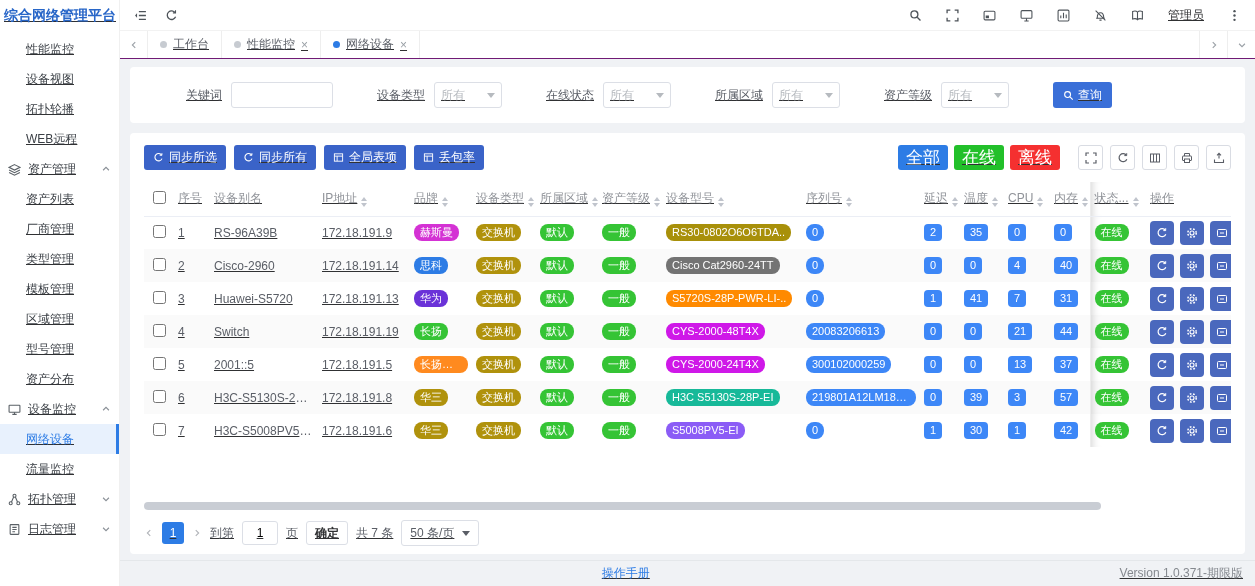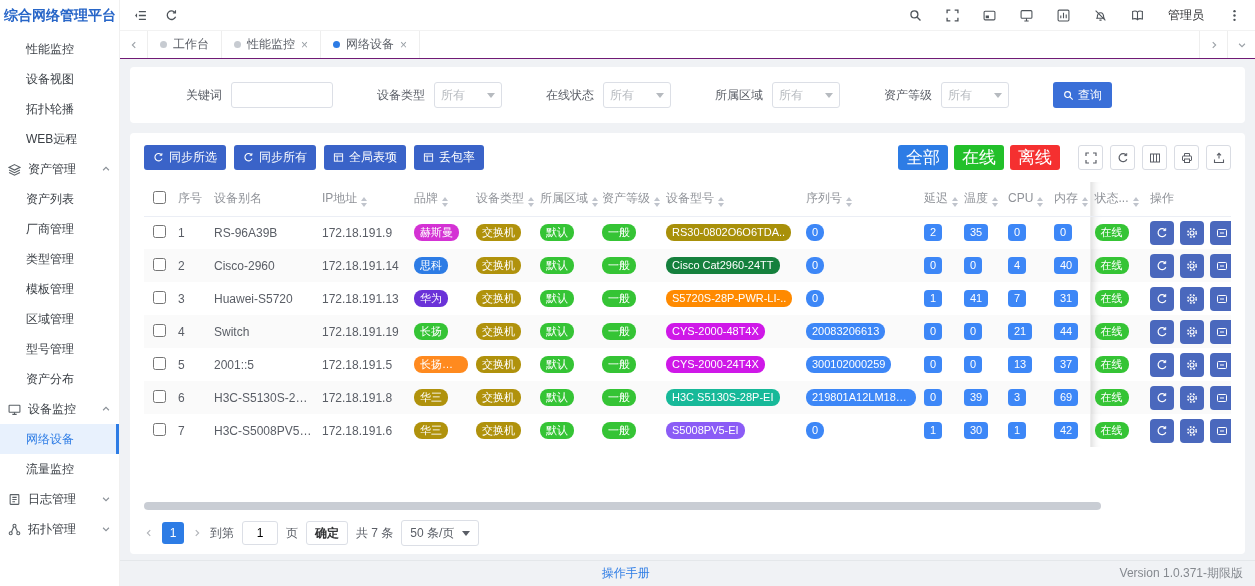--- a/index.html
+++ b/index.html
@@ -1,17 +1,17 @@
 <!DOCTYPE html>
 <html><head>
 <meta charset="utf-8">
 <style>
   * { box-sizing: border-box; margin: 0; padding: 0; }
   html,body { width:1255px; height:586px; overflow:hidden; font-family:"Liberation Sans", sans-serif; font-size:12px; color:#303133; background:#f0f2f5; }
-  .app { display:flex; width:100%; height:100%; }
+  .app { display:flex; width:100%; height:100%;text-decoration:underline; }
 
   
   .sidebar { width:120px; background:#fff; border-right:1px solid #f0f0f0; flex:none; overflow:hidden; }
   .logo { height:30px; line-height:30px; padding-left:4px; font-size:14px; font-weight:bold; color:#2866c8; white-space:nowrap; }
   .menu { padding-top:4px; }
   .m-item { height:30px; line-height:30px; padding-left:26px; color:#3a3f45; cursor:pointer; white-space:nowrap; }
   .m-item.active { background:#e8f1fd; color:#2d7ce5; border-right:3px solid #2d7ce5; }
   .m-group { height:30px; line-height:30px; padding-left:8px; color:#3a3f45; display:flex; align-items:center; cursor:pointer; white-space:nowrap; }
   .micon { width:14px; height:13px; margin-right:6px; color:#5a6066; display:inline-flex; }
   .micon svg { width:13px; height:13px; }
@@ -154,41 +154,41 @@
             <svg viewBox="0 0 12 12" fill="none" stroke="currentColor" stroke-width="1.3" width="12" height="12">
               <path d="M2.5 7.5L6 4l3.5 3.5"></path>
             </svg>
           </span>
         </div>
         <div class="m-item active">网络设备</div>
         <div class="m-item">流量监控</div>
         <div class="m-group">
           <span class="micon">
             <svg viewBox="0 0 12 12" fill="none" stroke="currentColor" stroke-width="1" width="12" height="12">
-              <rect x="2" y="1.5" width="8" height="9" rx="0.5"></rect>
-              <path d="M4 4h4M4 6h4M4 8h2.5"></path>
-            </svg>
-          </span>
-          <span class="mlabel">日志管理</span>
-          <span class="marrow">
-            <svg viewBox="0 0 12 12" fill="none" stroke="currentColor" stroke-width="1.3" width="12" height="12">
-              <path d="M2.5 4.5L6 8l3.5-3.5"></path>
-            </svg>
-          </span>
-        </div>
-        <div class="m-group">
-          <span class="micon">
-            <svg viewBox="0 0 12 12" fill="none" stroke="currentColor" stroke-width="1" width="12" height="12">
               <circle cx="6" cy="2.5" r="1.4"></circle>
               <circle cx="2.5" cy="9.5" r="1.4"></circle>
               <circle cx="9.5" cy="9.5" r="1.4"></circle>
               <path d="M5.2 3.7L3.2 8.3M6.8 3.7l2 4.6"></path>
             </svg>
           </span>
           <span class="mlabel">拓扑管理</span>
+          <span class="marrow">
+            <svg viewBox="0 0 12 12" fill="none" stroke="currentColor" stroke-width="1.3" width="12" height="12">
+              <path d="M2.5 4.5L6 8l3.5-3.5"></path>
+            </svg>
+          </span>
+        </div>
+        <div class="m-group">
+          <span class="micon">
+            <svg viewBox="0 0 12 12" fill="none" stroke="currentColor" stroke-width="1" width="12" height="12">
+              <rect x="2" y="1.5" width="8" height="9" rx="0.5"></rect>
+              <path d="M4 4h4M4 6h4M4 8h2.5"></path>
+            </svg>
+          </span>
+          <span class="mlabel">日志管理</span>
           <span class="marrow">
             <svg viewBox="0 0 12 12" fill="none" stroke="currentColor" stroke-width="1.3" width="12" height="12">
               <path d="M2.5 4.5L6 8l3.5-3.5"></path>
             </svg>
           </span>
         </div>
       </nav>
   </aside>
 
   <div class="main">
@@ -525,21 +525,21 @@
                 </tr>
                 <tr class="alt">
                   <td class="c-checkbox"><input type="checkbox" style=""></td>
                   <td class="c-num">2</td>
                   <td class="c-name">Cisco-2960</td>
                   <td class="c-ip">172.18.191.14</td>
                   <td class="c-brand"><span class="badge" style="background: rgb(45, 124, 229);">思科</span></td>
                   <td class="c-type"><span class="badge" style="background: rgb(176, 146, 12);">交换机</span></td>
                   <td class="c-region"><span class="badge" style="background: rgb(53, 196, 53);">默认</span></td>
                   <td class="c-level"><span class="badge" style="background: rgb(53, 196, 53);">一般</span></td>
-                  <td class="c-model"><span class="badge" style="background: #15803d; text-align: center;">Cisco Cat2960-24TT</span></td>
+                  <td class="c-model"><span class="badge" style="background: #737373; text-align: center;">Cisco Cat2960-24TT</span></td>
                   <td class="c-serial"><span class="badge" style="background: rgb(61, 135, 247);">0</span></td>
                   <td class="c-delay"><span class="metric" style="background: rgb(61, 135, 247);">0</span></td>
                   <td class="c-temp"><span class="metric" style="background: rgb(61, 135, 247);">0</span></td>
                   <td class="c-cpu"><span class="metric" style="background: rgb(61, 135, 247);">4</span></td>
                   <td class="c-mem"><span class="metric" style="background: rgb(61, 135, 247);">40</span></td>
                   <td class="c-status"><span class="badge" style="background: rgb(53, 196, 53);">在线</span></td>
                   <td class="c-ops"><span><button class="btn-op">
                         <span style="display:inline-flex">
                           <svg viewBox="0 0 12 12" fill="none" stroke="currentColor" stroke-width="1.2" width="12" height="12">
                             <path d="M9.8 7.2A4 4 0 1 1 9.4 3.4"></path>
@@ -686,21 +686,21 @@
                   <td class="c-ip">172.18.191.8</td>
                   <td class="c-brand"><span class="badge" style="background: rgb(176, 146, 12);">华三</span></td>
                   <td class="c-type"><span class="badge" style="background: rgb(176, 146, 12);">交换机</span></td>
                   <td class="c-region"><span class="badge" style="background: rgb(53, 196, 53);">默认</span></td>
                   <td class="c-level"><span class="badge" style="background: rgb(53, 196, 53);">一般</span></td>
                   <td class="c-model"><span class="badge" style="background: rgb(23, 185, 153);">H3C S5130S-28P-EI</span></td>
                   <td class="c-serial"><span class="badge" style="background: rgb(61, 135, 247);">219801A12LM18A0007</span></td>
                   <td class="c-delay"><span class="metric" style="background: rgb(61, 135, 247);">0</span></td>
                   <td class="c-temp"><span class="metric" style="background: rgb(61, 135, 247);">39</span></td>
                   <td class="c-cpu"><span class="metric" style="background: rgb(61, 135, 247);">3</span></td>
-                  <td class="c-mem"><span class="metric" style="background: rgb(61, 135, 247);">69</span></td>
+                  <td class="c-mem"><span class="metric" style="background: rgb(61, 135, 247);">57</span></td>
                   <td class="c-status"><span class="badge" style="background: rgb(53, 196, 53);">在线</span></td>
                   <td class="c-ops"><span><button class="btn-op">
                         <span style="display:inline-flex">
                           <svg viewBox="0 0 12 12" fill="none" stroke="currentColor" stroke-width="1.2" width="12" height="12">
                             <path d="M9.8 7.2A4 4 0 1 1 9.4 3.4"></path>
                             <path d="M9.7 1.2v2.4H7.3" stroke-width="1"></path>
                           </svg>
                         </span>
                       </button><button class="btn-op">
                         <span style="display:inline-flex">

